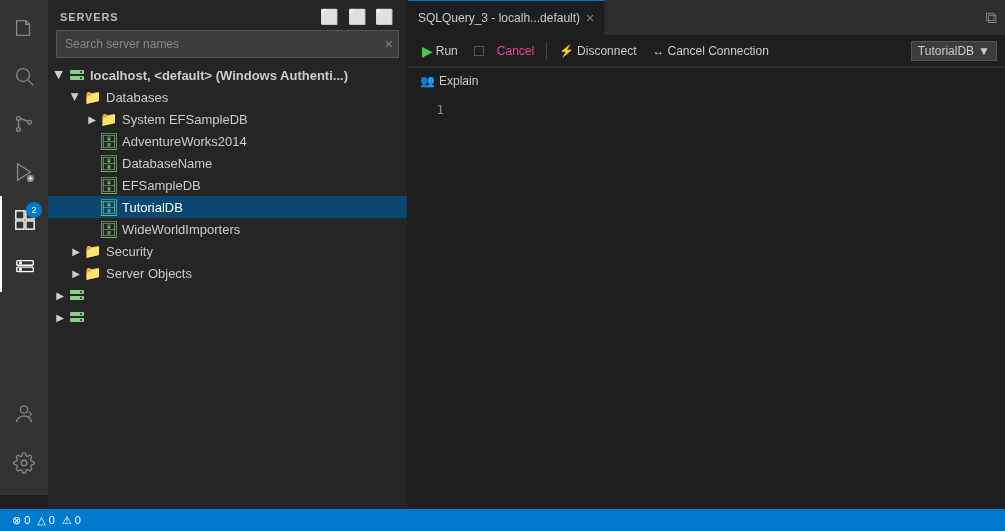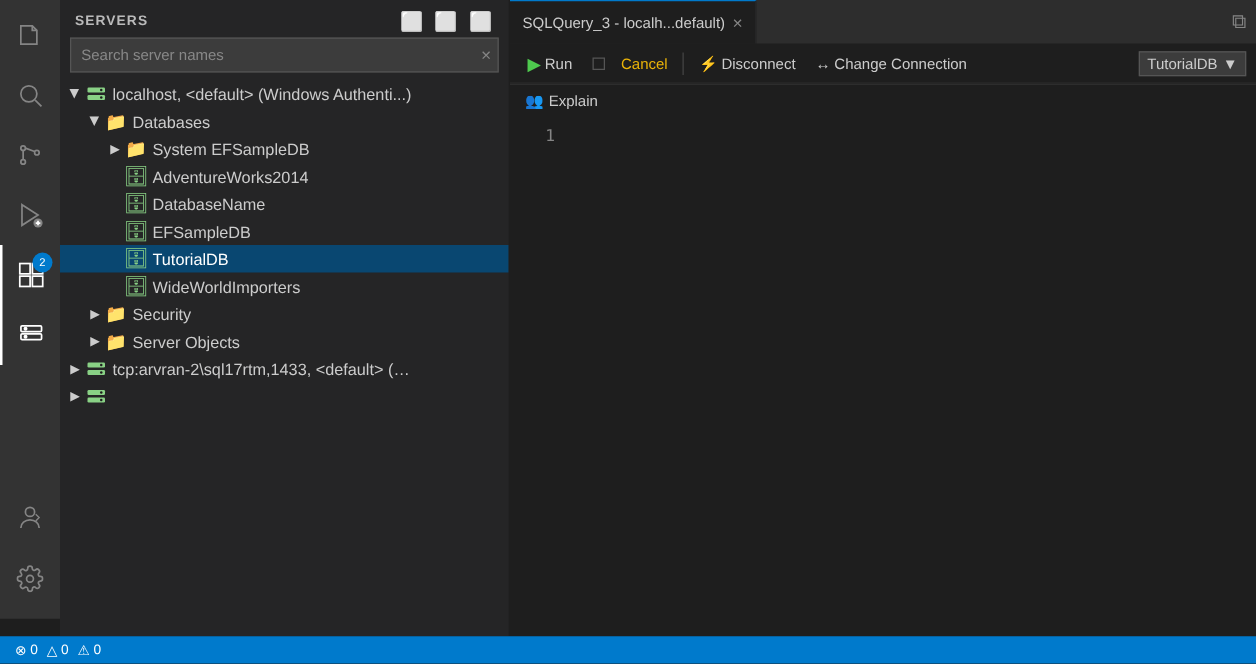--- a/index.html
+++ b/index.html
@@ -244,21 +244,21 @@
     .toolbar-btn {
       display: flex;
       align-items: center;
       gap: 3px;
       padding: 2px 6px;
       cursor: pointer;
       color: #cccccc;
       font-size: 12px;
       border-radius: 2px;
     }
-    .toolbar-btn.disabled { color: #eab308; cursor: default; gap: 13px; }
+    .toolbar-btn.disabled { color: #ec4899; cursor: default; gap: 13px; }
     .toolbar-btn .run-icon {
       color: #4ec94e;
       font-size: 14px;
     }
     .toolbar-divider {
       width: 1px;
       height: 18px;
       background: #444444;
       margin: 0 2px;
     }
@@ -435,21 +435,21 @@
         <span title="Refresh">⬜</span>
       </div>
     </div>
     <div class="sidebar-search">
       <input type="text" placeholder="Search server names" style="">
       <span class="clear-btn">×</span>
     </div>
 
     <div class="tree">
 
-      <div class="tree-item" style="padding-left:4px;">
+      <div class="tree-item" style="padding-left:4px;font-weight:bold;">
         <span class="indent" style="width:0px;"></span>
         <span class="arrow expanded">▶</span>
         <span class="icon" style="color:#89d185;">
           <svg width="16" height="16" viewBox="0 0 16 16" fill="none">
             <rect x="1" y="3" width="14" height="4" rx="1" fill="#89d185"></rect>
             <rect x="1" y="9" width="14" height="4" rx="1" fill="#89d185"></rect>
             <circle cx="12" cy="5" r="1" fill="#1e1e1e"></circle>
             <circle cx="12" cy="11" r="1" fill="#1e1e1e"></circle>
           </svg>
         </span>
@@ -513,21 +513,20 @@
       <div class="tree-item" style="padding-left:4px;">
         <span class="arrow" style="display:inline-flex; width:16px; height:16px; align-items:center; justify-content:center; font-size:10px;">▶</span>
         <span class="icon" style="color:#89d185;">
           <svg width="16" height="16" viewBox="0 0 16 16" fill="none">
             <rect x="1" y="3" width="14" height="4" rx="1" fill="#89d185"></rect>
             <rect x="1" y="9" width="14" height="4" rx="1" fill="#89d185"></rect>
             <circle cx="12" cy="5" r="1" fill="#1e1e1e"></circle>
             <circle cx="12" cy="11" r="1" fill="#1e1e1e"></circle>
           </svg>
         </span>
-        <span class="label">tcp:arvran-2\sql17rtm,1433, &lt;default&gt; (…</span>
       </div>
 
       <div class="tree-item" style="padding-left:4px;">
         <span class="arrow" style="display:inline-flex; width:16px; height:16px; align-items:center; justify-content:center; font-size:10px;">▶</span>
         <span class="icon" style="color:#89d185;">
           <svg width="16" height="16" viewBox="0 0 16 16" fill="none">
             <rect x="1" y="3" width="14" height="4" rx="1" fill="#89d185"></rect>
             <rect x="1" y="9" width="14" height="4" rx="1" fill="#89d185"></rect>
             <circle cx="12" cy="5" r="1" fill="#1e1e1e"></circle>
             <circle cx="12" cy="11" r="1" fill="#1e1e1e"></circle>
@@ -559,21 +558,21 @@
         <span style="border:1px solid #555; width:10px; height:10px; display:inline-block;"></span>
         <span>Cancel</span>
       </div>
       <div class="toolbar-divider"></div>
       <div class="toolbar-btn">
         <span>⚡</span>
         <span>Disconnect</span>
       </div>
       <div class="toolbar-btn">
         <span>↔</span>
-        <span>Change Connection</span>
+        <span>Cancel Connection</span>
       </div>
       <div class="db-selector">
         <span>TutorialDB</span>
         <span>▼</span>
       </div>
     </div>
 
     <div class="explain-area">
       <div class="explain-btn">
         <span>👥</span>

